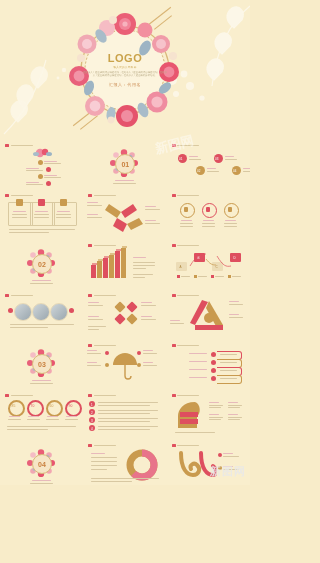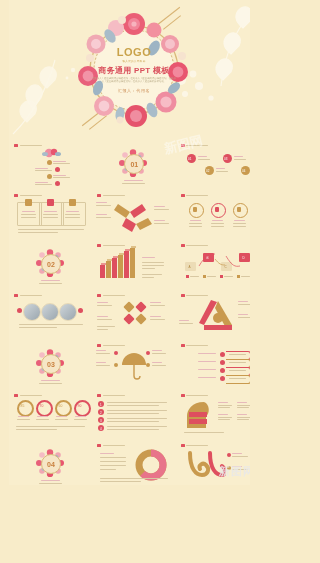--- a/index.html
+++ b/index.html
@@ -3,21 +3,21 @@
 <meta charset="utf-8">
 <style>
   html,body{margin:0;padding:0;}
   body{
     width:250px;height:563px;
     background:#f8ecc9;
     font-family:"Liberation Sans", sans-serif;
     overflow:hidden;
     position:relative;
   }
-  .page{position:relative;width:250px;height:485px;overflow:hidden;background:#f9eecd;margin-left:9px;}
+  .page{position:relative;width:250px;height:485px;overflow:hidden;background:#f9eecd;}
 
   
   .bgleaf{position:absolute;pointer-events:none;opacity:.55;}
 
   
   .hero{position:relative;width:250px;height:140px;overflow:hidden;}
   .hero-inner{position:absolute;inset:0;}
   .wreath{position:absolute;left:50%;top:50%;transform:translate(-50%,-50%);width:120px;height:120px;}
   .hero-text{position:absolute;left:50%;top:50%;transform:translate(-50%,-50%);
     width:96px;text-align:center;z-index:6;}
@@ -136,21 +136,20 @@
               <circle cx="108" cy="46" r="4" fill="#f6e3cf"></circle>
             <circle cx="16" cy="48" r="4" fill="#f6e3cf"></circle>
               <circle cx="46" cy="110" r="3.4" fill="#f6e3cf"></circle>
           </g>
         </svg>
       </div>
 
       <div class="hero-text">
         <div class="logo">LOGO</div>
         <div class="logo-sub">输入您的公司名称</div>
-        <div class="hero-title">商务通用 PPT 模板</div>
         <div class="hero-desc">在此录入上述图表的综合描述说明，在此录入上述图表的综合描述说明。在此录入上述图表的综合描述说明，在此录入上述图表的分析结论。</div>
         <div class="hero-author">汇报人：代用名</div>
       </div>
     </div>
   </div>
 
   <div class="grid" id="grid">
       <div class="slide">
         <div class="shead">
     <span class="dot"></span>

